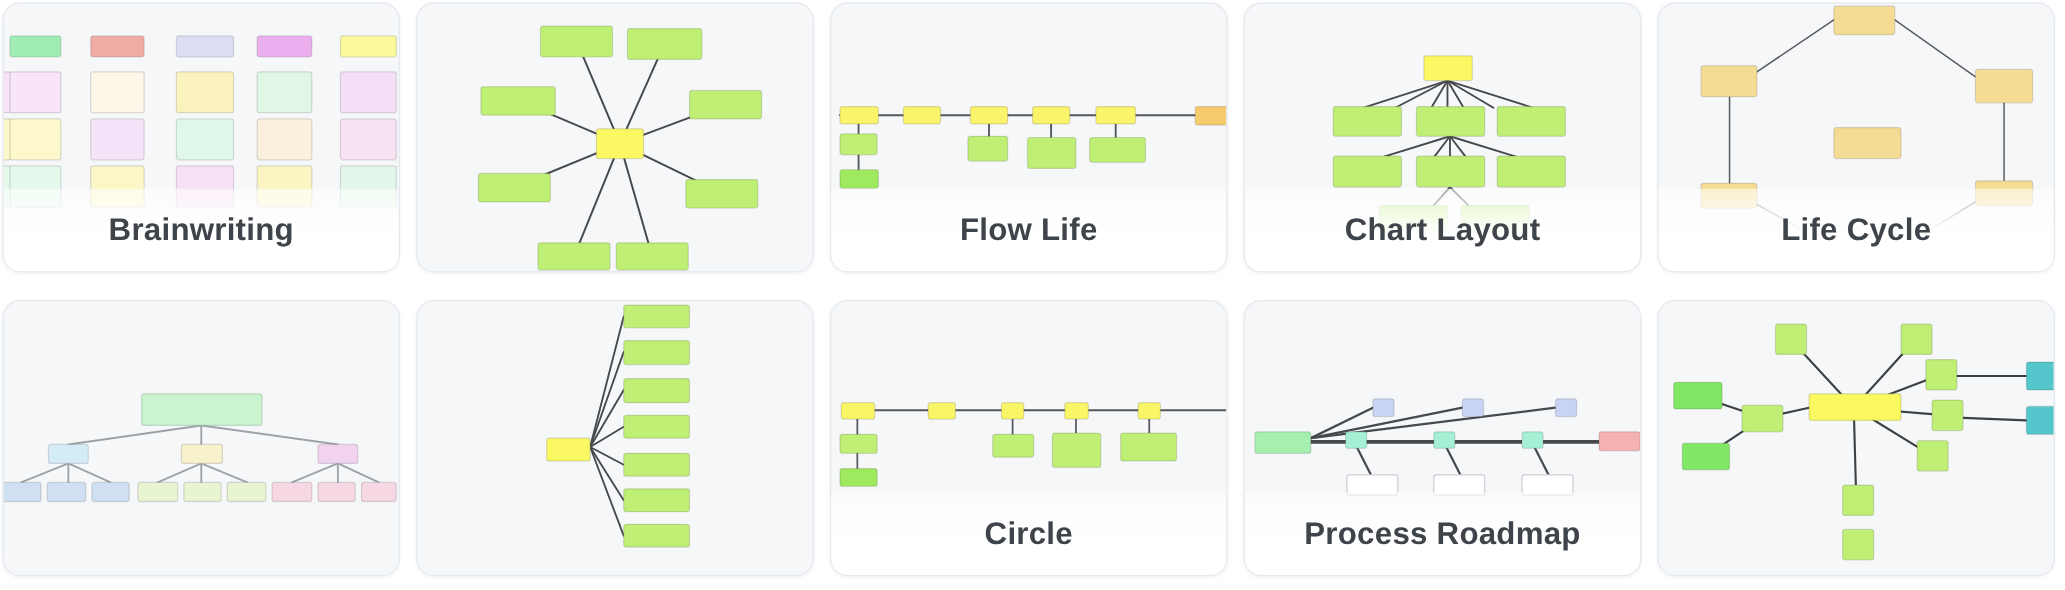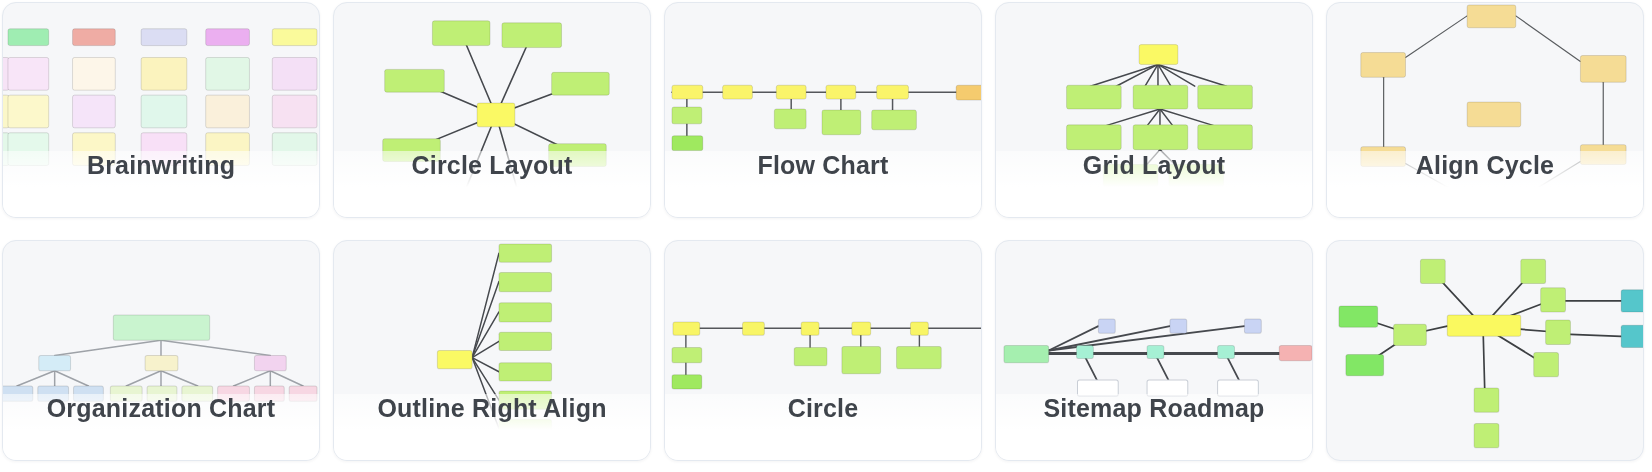--- a/index.html
+++ b/index.html
@@ -18,21 +18,21 @@
     border-radius:14px;
     background:#f6f7f9;
     overflow:hidden;
     box-shadow:0 1px 3px rgba(30,40,60,0.05);
     cursor:pointer;
     box-sizing:border-box;
   }
   .thumb{position:absolute;inset:0;width:100%;height:100%;display:block;}
   .label-bar{
     position:absolute;left:0;right:0;bottom:0;height:66px;
-    display:flex;align-items:flex-start;justify-content:center;
+    display:flex;align-items:center;justify-content:center;
     background:linear-gradient(rgba(255,255,255,0.55), #ffffff 55%);
   }
   .label-bar span{
     font-size:25px;font-weight:700;color:#3f444b;letter-spacing:0.2px;
   }
 </style>
 </head>
 <body>
 
 <main class="gallery" id="gallery">
@@ -80,23 +80,20 @@
         <rect x="99" y="18" width="58" height="25" rx="2" fill="#BFEF75" stroke="rgba(0,0,0,0.13)" stroke-width="1"></rect>
         <rect x="169" y="20" width="60" height="25" rx="2" fill="#BFEF75" stroke="rgba(0,0,0,0.13)" stroke-width="1"></rect>
         <rect x="51" y="67" width="60" height="23" rx="2" fill="#BFEF75" stroke="rgba(0,0,0,0.13)" stroke-width="1"></rect>
         <rect x="219" y="70" width="58" height="23" rx="2" fill="#BFEF75" stroke="rgba(0,0,0,0.13)" stroke-width="1"></rect>
         <rect x="49" y="137" width="58" height="23" rx="2" fill="#BFEF75" stroke="rgba(0,0,0,0.13)" stroke-width="1"></rect>
         <rect x="216" y="142" width="58" height="23" rx="2" fill="#BFEF75" stroke="rgba(0,0,0,0.13)" stroke-width="1"></rect>
         <rect x="97" y="193" width="58" height="22" rx="2" fill="#BFEF75" stroke="rgba(0,0,0,0.13)" stroke-width="1"></rect>
         <rect x="160" y="193" width="58" height="22" rx="2" fill="#BFEF75" stroke="rgba(0,0,0,0.13)" stroke-width="1"></rect>
         <rect x="144" y="101" width="38" height="24" rx="2" fill="#FAF964" stroke="rgba(0,0,0,0.13)" stroke-width="1"></rect>
       </svg>
-    <div class="label-bar">
-      <span>Circle Layout</span>
-    </div>
   </article>
 
   <article class="card">
     <svg class="thumb" viewBox="0 0 318 216" preserveAspectRatio="none" xmlns="http://www.w3.org/2000/svg">
         <line x1="7" y1="90" x2="318" y2="90" stroke="#54575b" stroke-width="1.5" stroke-linecap="round"></line>
         <line x1="22" y1="97" x2="22" y2="106" stroke="#54575b" stroke-width="1.5" stroke-linecap="round"></line>
         <line x1="22" y1="122" x2="22" y2="134" stroke="#54575b" stroke-width="1.5" stroke-linecap="round"></line>
         <line x1="127" y1="97" x2="127" y2="108" stroke="#54575b" stroke-width="1.5" stroke-linecap="round"></line>
         <line x1="177" y1="97" x2="177" y2="109" stroke="#54575b" stroke-width="1.5" stroke-linecap="round"></line>
         <line x1="229" y1="97" x2="229" y2="109" stroke="#54575b" stroke-width="1.5" stroke-linecap="round"></line>
@@ -106,21 +103,21 @@
         <rect x="162" y="83" width="30" height="14" rx="2" fill="#FAF46A" stroke="rgba(0,0,0,0.13)" stroke-width="1"></rect>
         <rect x="213" y="83" width="32" height="14" rx="2" fill="#FAF46A" stroke="rgba(0,0,0,0.13)" stroke-width="1"></rect>
         <rect x="293" y="83" width="30" height="15" rx="2" fill="#F5CB6E" stroke="rgba(0,0,0,0.13)" stroke-width="1"></rect>
         <rect x="7" y="105" width="30" height="17" rx="2" fill="#BFEF75" stroke="rgba(0,0,0,0.13)" stroke-width="1"></rect>
         <rect x="7" y="134" width="31" height="15" rx="2" fill="#9FE95F" stroke="rgba(0,0,0,0.13)" stroke-width="1"></rect>
         <rect x="110" y="107" width="32" height="20" rx="2" fill="#BFEF75" stroke="rgba(0,0,0,0.13)" stroke-width="1"></rect>
         <rect x="158" y="108" width="39" height="25" rx="2" fill="#BFEF75" stroke="rgba(0,0,0,0.13)" stroke-width="1"></rect>
         <rect x="208" y="108" width="45" height="20" rx="2" fill="#BFEF75" stroke="rgba(0,0,0,0.13)" stroke-width="1"></rect>
       </svg>
     <div class="label-bar">
-      <span>Flow Chart</span>
+      <span>Flow Life</span>
     </div>
   </article>
 
   <article class="card">
     <svg class="thumb" viewBox="0 0 318 216" preserveAspectRatio="none" xmlns="http://www.w3.org/2000/svg">
         <line x1="163" y1="62" x2="95" y2="84" stroke="#46494e" stroke-width="1.5" stroke-linecap="round"></line>
         <line x1="163" y1="62" x2="121" y2="84" stroke="#46494e" stroke-width="1.5" stroke-linecap="round"></line>
         <line x1="163" y1="62" x2="150" y2="84" stroke="#46494e" stroke-width="1.5" stroke-linecap="round"></line>
         <line x1="163" y1="62" x2="163" y2="84" stroke="#46494e" stroke-width="1.5" stroke-linecap="round"></line>
         <line x1="163" y1="62" x2="176" y2="84" stroke="#46494e" stroke-width="1.5" stroke-linecap="round"></line>
@@ -137,42 +134,42 @@
         <rect x="71" y="83" width="55" height="24" rx="2" fill="#BFEF75" stroke="rgba(0,0,0,0.13)" stroke-width="1"></rect>
         <rect x="138" y="83" width="55" height="24" rx="2" fill="#BFEF75" stroke="rgba(0,0,0,0.13)" stroke-width="1"></rect>
         <rect x="203" y="83" width="55" height="24" rx="2" fill="#BFEF75" stroke="rgba(0,0,0,0.13)" stroke-width="1"></rect>
         <rect x="71" y="123" width="55" height="25" rx="2" fill="#BFEF75" stroke="rgba(0,0,0,0.13)" stroke-width="1"></rect>
         <rect x="138" y="123" width="55" height="25" rx="2" fill="#BFEF75" stroke="rgba(0,0,0,0.13)" stroke-width="1"></rect>
         <rect x="203" y="123" width="55" height="25" rx="2" fill="#BFEF75" stroke="rgba(0,0,0,0.13)" stroke-width="1"></rect>
         <rect x="108" y="163" width="55" height="22" rx="2" fill="#BFEF75" stroke="rgba(0,0,0,0.13)" stroke-width="1"></rect>
         <rect x="174" y="163" width="55" height="22" rx="2" fill="#BFEF75" stroke="rgba(0,0,0,0.13)" stroke-width="1"></rect>
       </svg>
     <div class="label-bar">
-      <span>Grid Layout</span>
+      <span>Chart Layout</span>
     </div>
   </article>
 
   <article class="card">
     <svg class="thumb" viewBox="0 0 318 216" preserveAspectRatio="none" xmlns="http://www.w3.org/2000/svg">
         <line x1="141" y1="13" x2="79" y2="55" stroke="#5a5d60" stroke-width="1.2" stroke-linecap="round"></line>
         <line x1="190" y1="13" x2="255" y2="59" stroke="#5a5d60" stroke-width="1.2" stroke-linecap="round"></line>
         <line x1="57" y1="75" x2="57" y2="145" stroke="#5a5d60" stroke-width="1.2" stroke-linecap="round"></line>
         <line x1="278" y1="80" x2="278" y2="143" stroke="#5a5d60" stroke-width="1.2" stroke-linecap="round"></line>
         <line x1="79" y1="162" x2="141" y2="197" stroke="#5a5d60" stroke-width="1.2" stroke-linecap="round"></line>
         <line x1="255" y1="160" x2="195" y2="197" stroke="#5a5d60" stroke-width="1.2" stroke-linecap="round"></line>
         <rect x="141" y="2" width="49" height="23" rx="2" fill="#F5DC95" stroke="rgba(0,0,0,0.13)" stroke-width="1"></rect>
         <rect x="34" y="50" width="45" height="25" rx="2" fill="#F5DC95" stroke="rgba(0,0,0,0.13)" stroke-width="1"></rect>
         <rect x="255" y="53" width="46" height="27" rx="2" fill="#F5DC95" stroke="rgba(0,0,0,0.13)" stroke-width="1"></rect>
         <rect x="141" y="100" width="54" height="25" rx="2" fill="#F5DC95" stroke="rgba(0,0,0,0.13)" stroke-width="1"></rect>
         <rect x="34" y="145" width="45" height="20" rx="2" fill="#F5DC95" stroke="rgba(0,0,0,0.13)" stroke-width="1"></rect>
         <rect x="255" y="143" width="46" height="20" rx="2" fill="#F5DC95" stroke="rgba(0,0,0,0.13)" stroke-width="1"></rect>
         <rect x="141" y="190" width="54" height="22" rx="2" fill="#F5DC95" stroke="rgba(0,0,0,0.13)" stroke-width="1"></rect>
       </svg>
     <div class="label-bar">
-      <span>Align Cycle</span>
+      <span>Life Cycle</span>
     </div>
   </article>
 
   <article class="card">
     <svg class="thumb" viewBox="0 0 318 216" preserveAspectRatio="none" xmlns="http://www.w3.org/2000/svg">
         <line x1="159" y1="98" x2="52" y2="113" stroke="#9ea2a8" stroke-width="1.5" stroke-linecap="round"></line>
         <line x1="159" y1="98" x2="159" y2="113" stroke="#9ea2a8" stroke-width="1.5" stroke-linecap="round"></line>
         <line x1="159" y1="98" x2="269" y2="113" stroke="#9ea2a8" stroke-width="1.5" stroke-linecap="round"></line>
         <line x1="52" y1="128" x2="14" y2="143" stroke="#9ea2a8" stroke-width="1.5" stroke-linecap="round"></line>
         <line x1="52" y1="128" x2="52" y2="143" stroke="#9ea2a8" stroke-width="1.5" stroke-linecap="round"></line>
@@ -190,46 +187,40 @@
         <rect x="-2" y="143" width="32" height="15" rx="2" fill="#CFE0F2" stroke="rgba(0,0,0,0.13)" stroke-width="1"></rect>
         <rect x="35" y="143" width="31" height="15" rx="2" fill="#CFE0F2" stroke="rgba(0,0,0,0.13)" stroke-width="1"></rect>
         <rect x="71" y="143" width="30" height="15" rx="2" fill="#CFE0F2" stroke="rgba(0,0,0,0.13)" stroke-width="1"></rect>
         <rect x="108" y="143" width="32" height="15" rx="2" fill="#E8F5D2" stroke="rgba(0,0,0,0.13)" stroke-width="1"></rect>
         <rect x="145" y="143" width="30" height="15" rx="2" fill="#E8F5D2" stroke="rgba(0,0,0,0.13)" stroke-width="1"></rect>
         <rect x="180" y="143" width="31" height="15" rx="2" fill="#E8F5D2" stroke="rgba(0,0,0,0.13)" stroke-width="1"></rect>
         <rect x="216" y="143" width="32" height="15" rx="2" fill="#F7D7E3" stroke="rgba(0,0,0,0.13)" stroke-width="1"></rect>
         <rect x="253" y="143" width="30" height="15" rx="2" fill="#F7D7E3" stroke="rgba(0,0,0,0.13)" stroke-width="1"></rect>
         <rect x="288" y="143" width="28" height="15" rx="2" fill="#F7D7E3" stroke="rgba(0,0,0,0.13)" stroke-width="1"></rect>
       </svg>
-    <div class="label-bar">
-      <span>Organization Chart</span>
-    </div>
   </article>
 
   <article class="card">
     <svg class="thumb" viewBox="0 0 318 216" preserveAspectRatio="none" xmlns="http://www.w3.org/2000/svg">
         <line x1="139" y1="115" x2="166" y2="12" stroke="#46494e" stroke-width="1.5" stroke-linecap="round"></line>
         <line x1="139" y1="115" x2="166" y2="40" stroke="#46494e" stroke-width="1.5" stroke-linecap="round"></line>
         <line x1="139" y1="115" x2="166" y2="70" stroke="#46494e" stroke-width="1.5" stroke-linecap="round"></line>
         <line x1="139" y1="115" x2="166" y2="99" stroke="#46494e" stroke-width="1.5" stroke-linecap="round"></line>
         <line x1="139" y1="115" x2="166" y2="129" stroke="#46494e" stroke-width="1.5" stroke-linecap="round"></line>
         <line x1="139" y1="115" x2="166" y2="157" stroke="#46494e" stroke-width="1.5" stroke-linecap="round"></line>
         <line x1="139" y1="115" x2="166" y2="185" stroke="#46494e" stroke-width="1.5" stroke-linecap="round"></line>
         <rect x="166" y="3" width="53" height="18" rx="2" fill="#BFEF75" stroke="rgba(0,0,0,0.13)" stroke-width="1"></rect>
         <rect x="166" y="31" width="53" height="19" rx="2" fill="#BFEF75" stroke="rgba(0,0,0,0.13)" stroke-width="1"></rect>
         <rect x="166" y="61" width="53" height="19" rx="2" fill="#BFEF75" stroke="rgba(0,0,0,0.13)" stroke-width="1"></rect>
         <rect x="166" y="90" width="53" height="18" rx="2" fill="#BFEF75" stroke="rgba(0,0,0,0.13)" stroke-width="1"></rect>
         <rect x="166" y="120" width="53" height="18" rx="2" fill="#BFEF75" stroke="rgba(0,0,0,0.13)" stroke-width="1"></rect>
         <rect x="166" y="148" width="53" height="18" rx="2" fill="#BFEF75" stroke="rgba(0,0,0,0.13)" stroke-width="1"></rect>
         <rect x="166" y="176" width="53" height="18" rx="2" fill="#BFEF75" stroke="rgba(0,0,0,0.13)" stroke-width="1"></rect>
         <rect x="104" y="108" width="35" height="18" rx="2" fill="#FAF964" stroke="rgba(0,0,0,0.13)" stroke-width="1"></rect>
       </svg>
-    <div class="label-bar">
-      <span>Outline Right Align</span>
-    </div>
   </article>
 
   <article class="card">
     <svg class="thumb" viewBox="0 0 318 216" preserveAspectRatio="none" xmlns="http://www.w3.org/2000/svg">
         <line x1="10" y1="86" x2="318" y2="86" stroke="#54575b" stroke-width="1.4" stroke-linecap="round"></line>
         <line x1="21" y1="93" x2="21" y2="106" stroke="#54575b" stroke-width="1.4" stroke-linecap="round"></line>
         <line x1="21" y1="120" x2="21" y2="132" stroke="#54575b" stroke-width="1.4" stroke-linecap="round"></line>
         <line x1="146" y1="93" x2="146" y2="106" stroke="#54575b" stroke-width="1.4" stroke-linecap="round"></line>
         <line x1="197" y1="93" x2="197" y2="105" stroke="#54575b" stroke-width="1.4" stroke-linecap="round"></line>
         <line x1="256" y1="93" x2="256" y2="105" stroke="#54575b" stroke-width="1.4" stroke-linecap="round"></line>
@@ -264,21 +255,21 @@
         <rect x="250" y="77" width="17" height="14" rx="2" fill="#C9D4F4" stroke="rgba(0,0,0,0.13)" stroke-width="1"></rect>
         <rect x="81" y="103" width="17" height="13" rx="2" fill="#A5F0D4" stroke="rgba(0,0,0,0.13)" stroke-width="1"></rect>
         <rect x="152" y="103" width="17" height="13" rx="2" fill="#A5F0D4" stroke="rgba(0,0,0,0.13)" stroke-width="1"></rect>
         <rect x="223" y="103" width="17" height="13" rx="2" fill="#A5F0D4" stroke="rgba(0,0,0,0.13)" stroke-width="1"></rect>
         <rect x="82" y="137" width="41" height="16" rx="2" fill="#FFFFFF" stroke="#C9CED6" stroke-width="1"></rect>
         <rect x="152" y="137" width="41" height="16" rx="2" fill="#FFFFFF" stroke="#C9CED6" stroke-width="1"></rect>
         <rect x="223" y="137" width="41" height="16" rx="2" fill="#FFFFFF" stroke="#C9CED6" stroke-width="1"></rect>
         <rect x="285" y="103" width="33" height="15" rx="2" fill="#F5B2B2" stroke="rgba(0,0,0,0.13)" stroke-width="1"></rect>
       </svg>
     <div class="label-bar">
-      <span>Sitemap Roadmap</span>
+      <span>Process Roadmap</span>
     </div>
   </article>
 
   <article class="card">
     <svg class="thumb" viewBox="0 0 318 216" preserveAspectRatio="none" xmlns="http://www.w3.org/2000/svg">
         <line x1="157" y1="84" x2="106" y2="30" stroke="#3d4043" stroke-width="1.7" stroke-linecap="round"></line>
         <line x1="157" y1="84" x2="207" y2="30" stroke="#3d4043" stroke-width="1.7" stroke-linecap="round"></line>
         <line x1="157" y1="84" x2="227" y2="58" stroke="#3d4043" stroke-width="1.7" stroke-linecap="round"></line>
         <line x1="157" y1="84" x2="232" y2="90" stroke="#3d4043" stroke-width="1.7" stroke-linecap="round"></line>
         <line x1="157" y1="84" x2="220" y2="122" stroke="#3d4043" stroke-width="1.7" stroke-linecap="round"></line>

